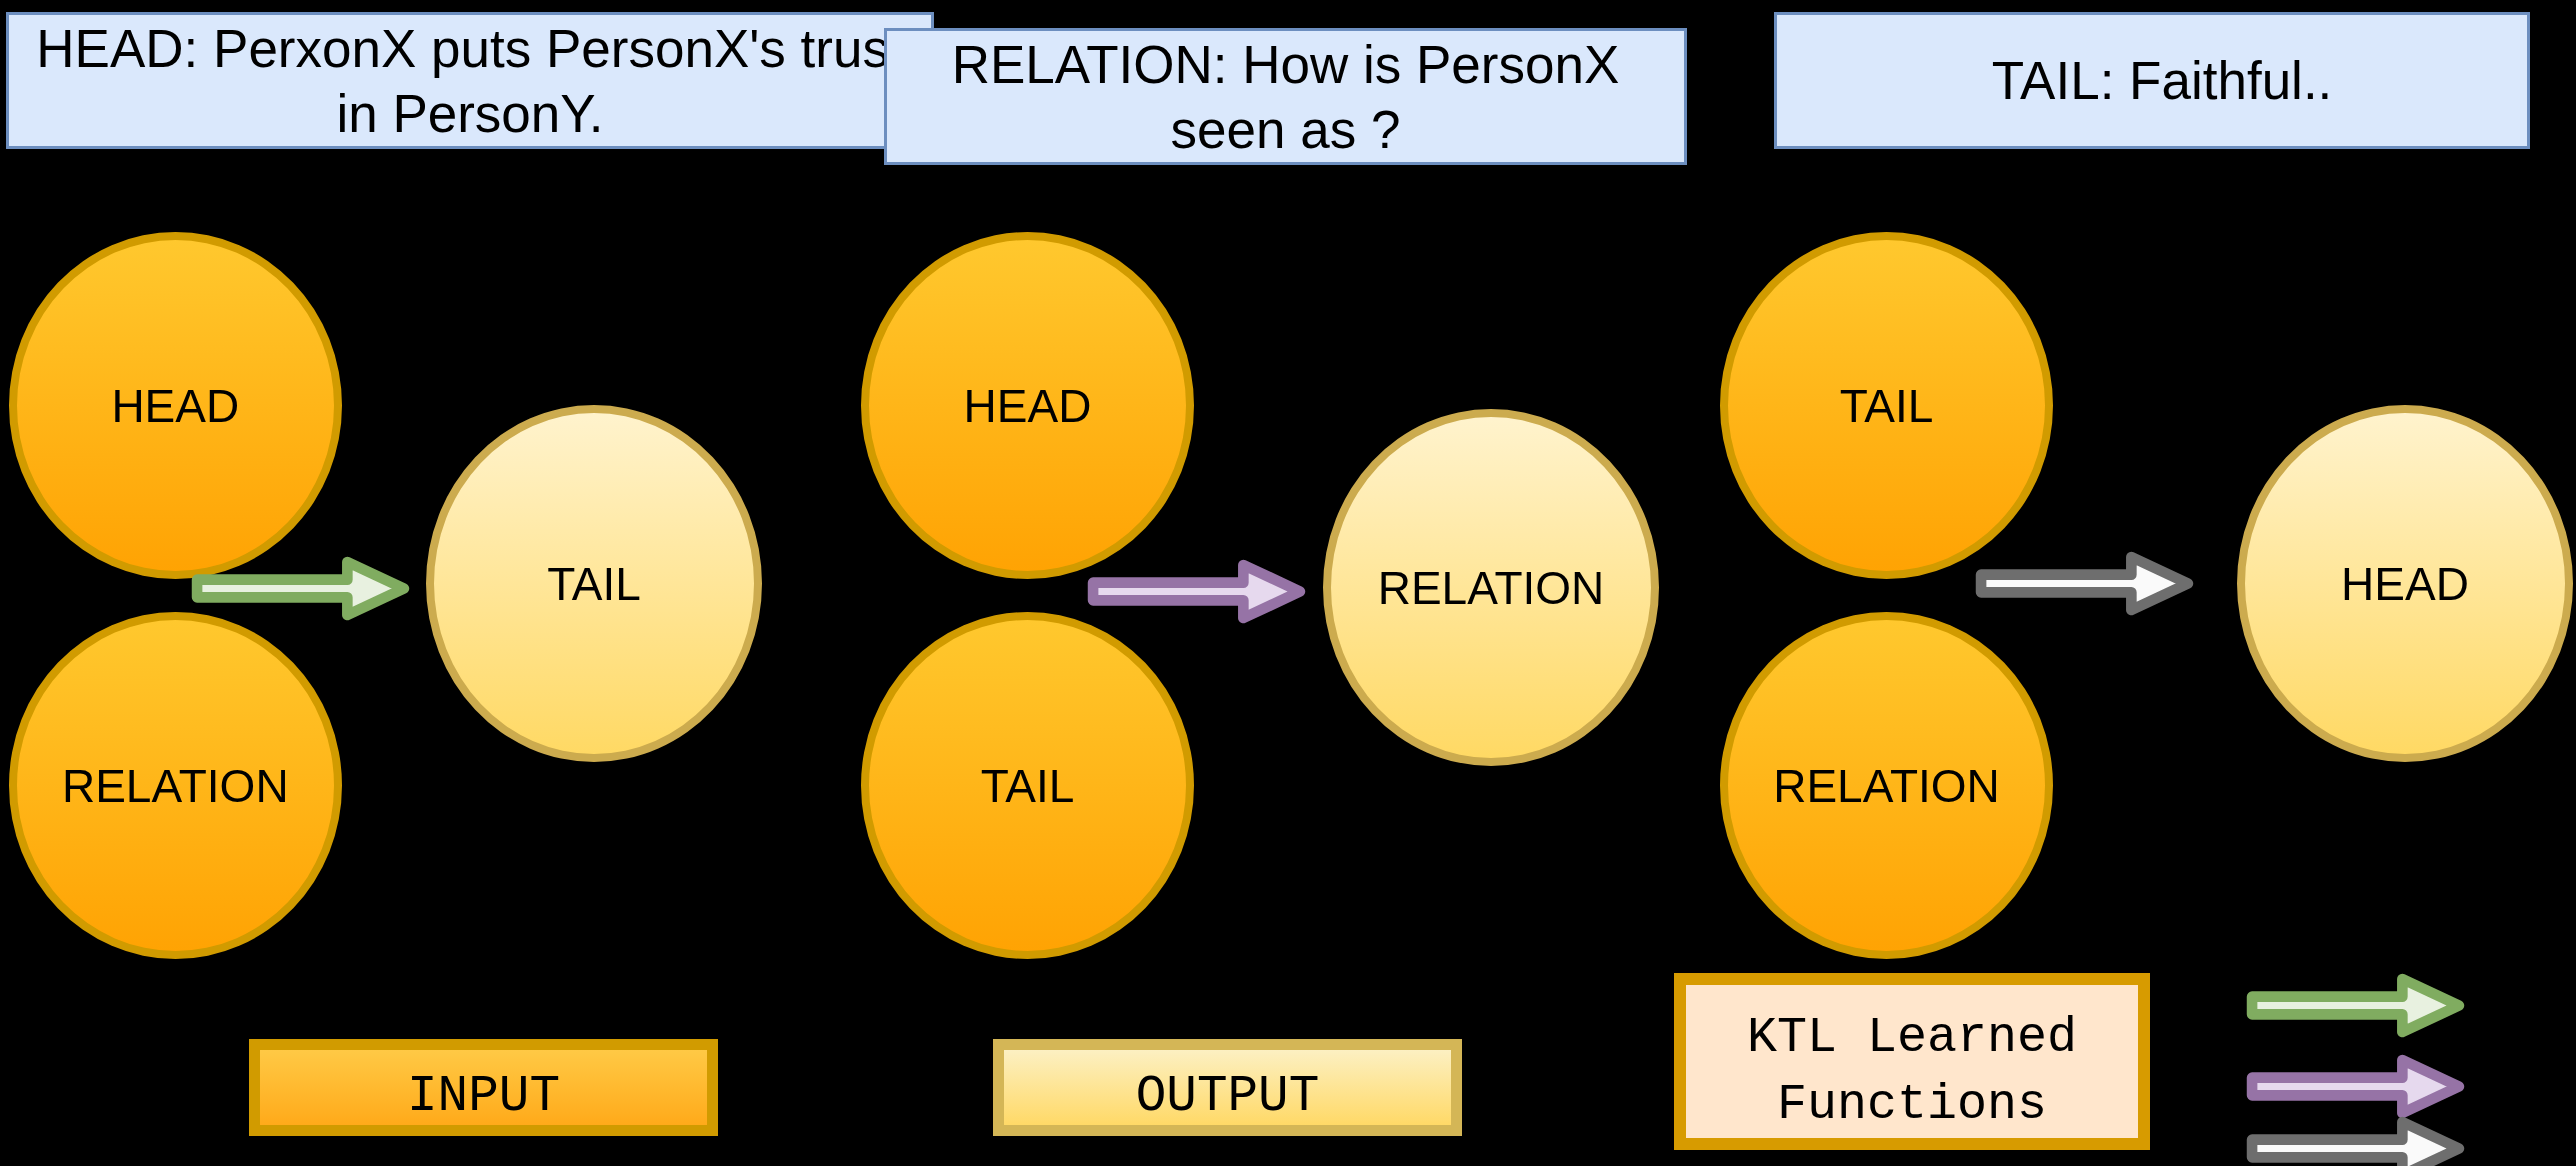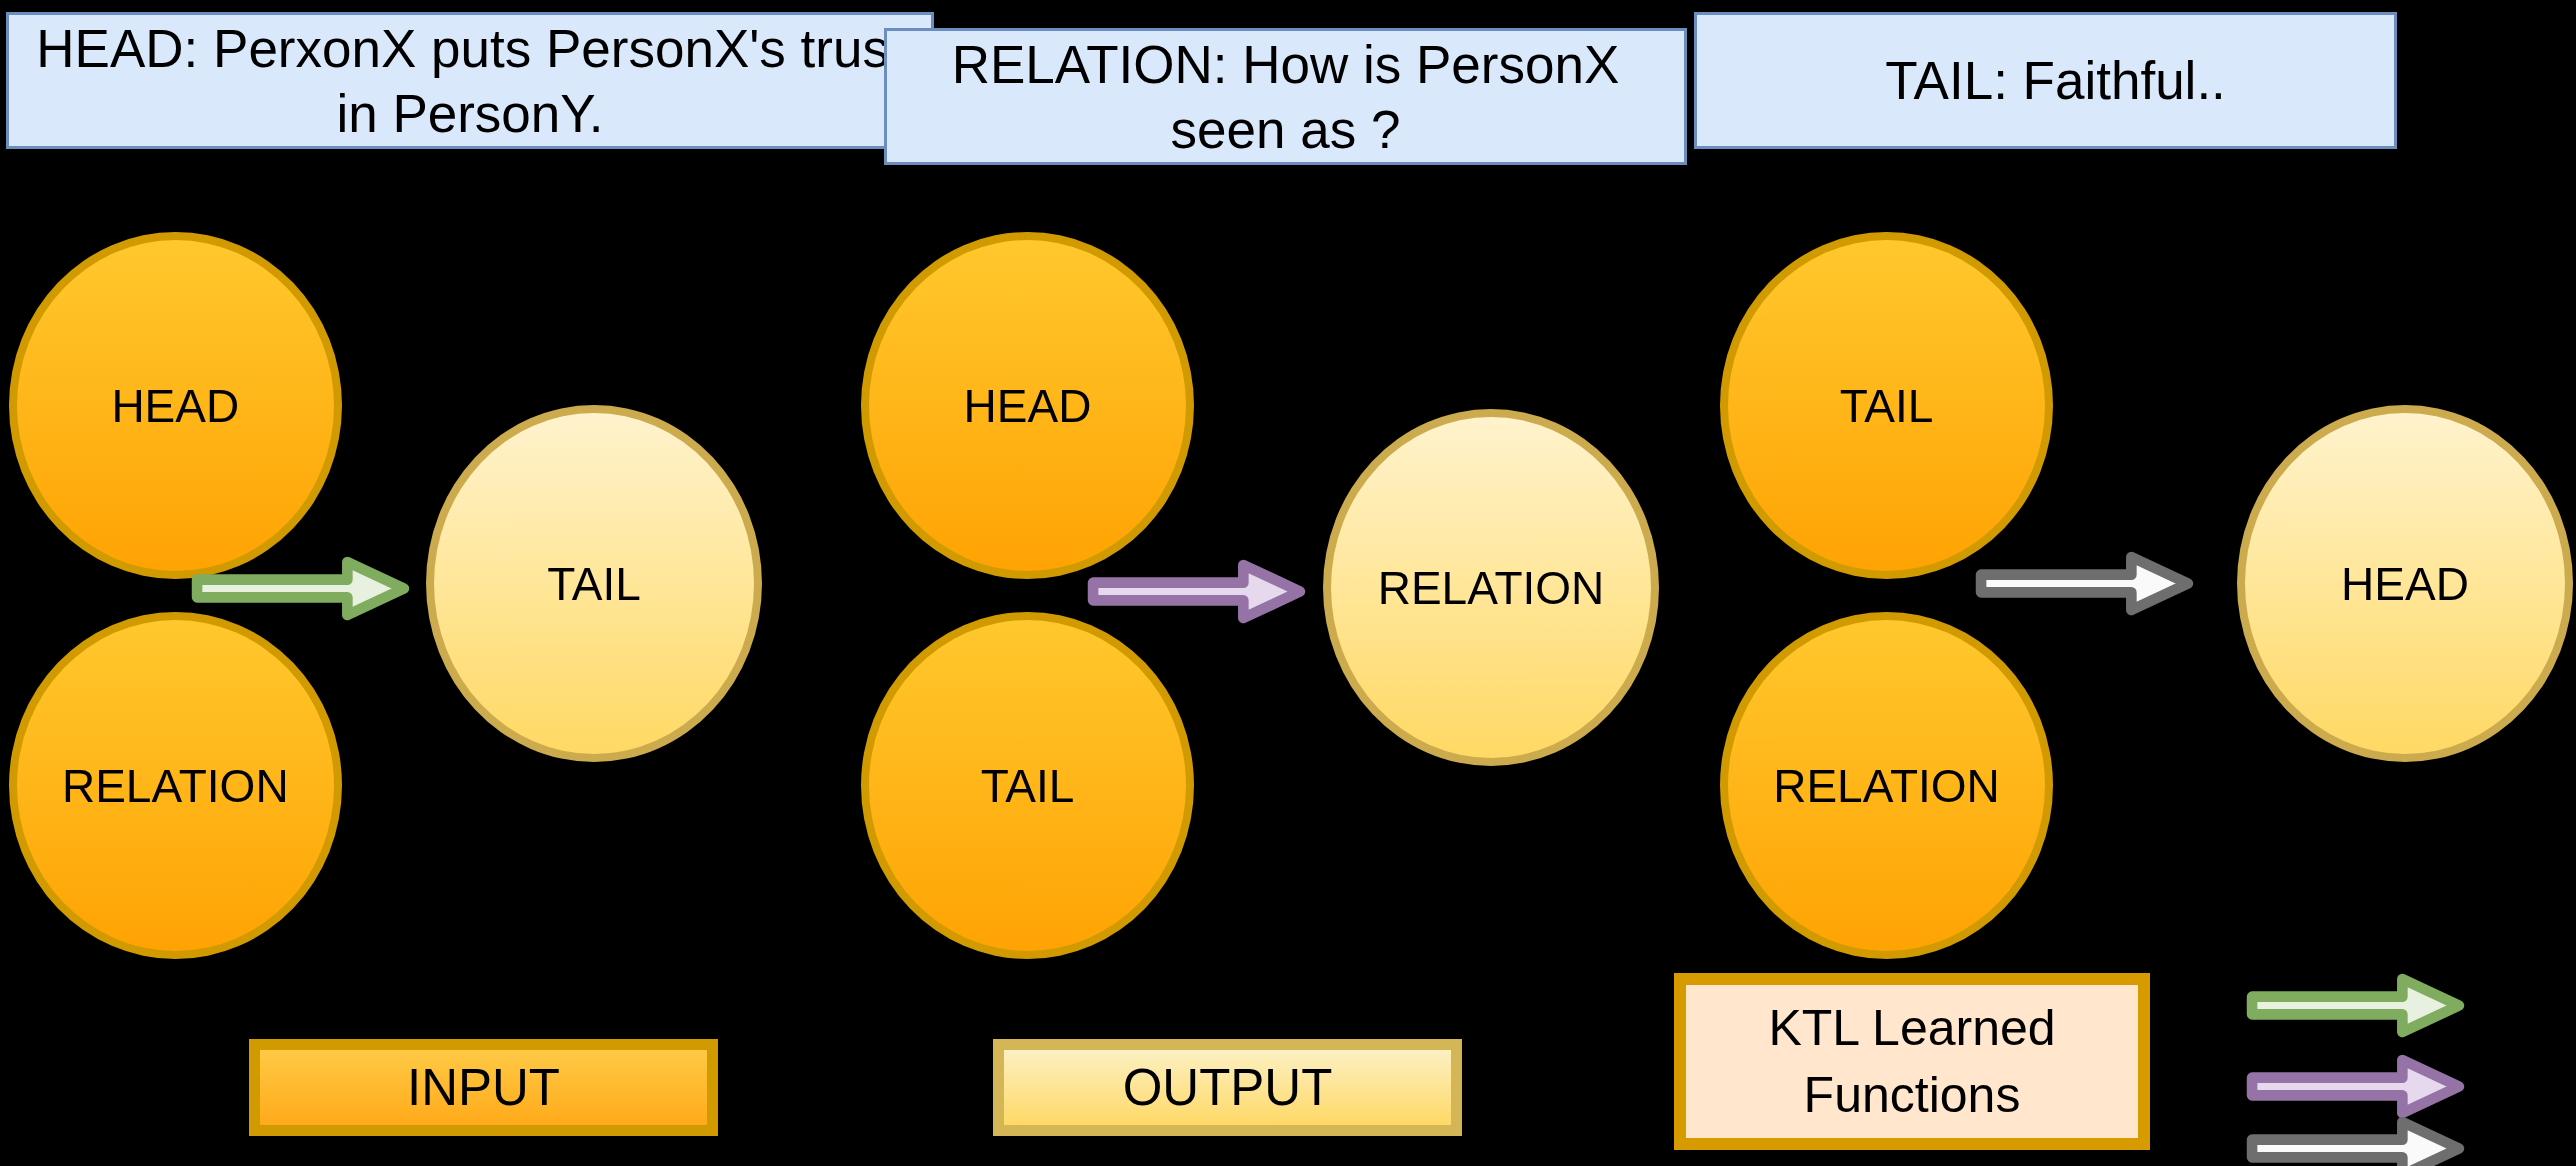--- a/index.html
+++ b/index.html
@@ -15,21 +15,21 @@
   .hdr{
     position:absolute;top:12.4px;height:137px;
     background:var(--header_fill);
     border:3.5px solid var(--header_border);
     box-sizing:border-box;
     display:flex;align-items:center;justify-content:center;text-align:center;
     font-size:53px;line-height:65px;color:var(--text);
   }
   .hdr1{left:6px;width:928px;}
   .hdr2{left:884px;width:803px;margin-top:16px;}
-  .hdr3{left:1694px;width:703px;padding-left:20px;}
+  .hdr3{left:1774px;width:756px;padding-left:20px;}
   
   .circle{
     position:absolute;border-radius:50%;
     box-sizing:border-box;
     display:flex;align-items:center;justify-content:center;text-align:right;
     font-size:46px;color:var(--text);
   }
   .circle.orange{
     width:333px;height:347px;
     background:linear-gradient(var(--orange_top),var(--orange_bottom));
@@ -42,22 +42,23 @@
   }
   
   .arrow{position:absolute;width:221px;height:71px;overflow:visible;}
   .arrow path{stroke-width:12;stroke-linejoin:round;}
   .arrow.green  path{stroke:var(--green_stroke); fill:var(--green_fill);}
   .arrow.purple path{stroke:var(--purple_stroke);fill:var(--purple_fill);}
   .arrow.gray   path{stroke:var(--gray_stroke);  fill:var(--gray_fill);}
   
   .labelbox{
     position:absolute;box-sizing:border-box;
-    display:flex;align-items:center;justify-content:center;text-align:center;
+    display:flex;align-items:flex-end;justify-content:center;text-align:center;
     color:var(--text);
+    font-family:Liberation Mono, monospace;
   }
   .input-box{
     left:249px;top:1039px;width:469px;height:97px;
     border:11.5px solid var(--input_border);
     background:linear-gradient(var(--input_top),var(--input_bottom));
     font-size:51px;
   }
   .output-box{
     left:993px;top:1039px;width:469px;height:97px;
     border:11.5px solid var(--output_border);

